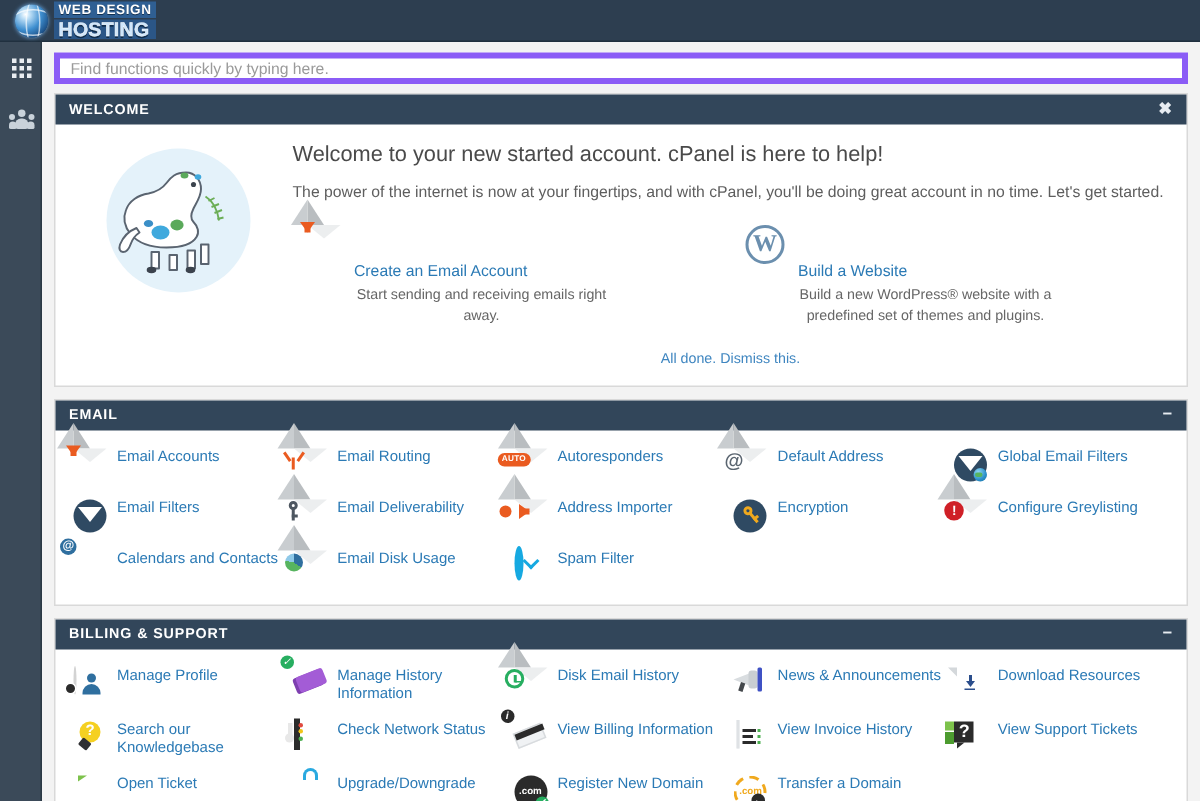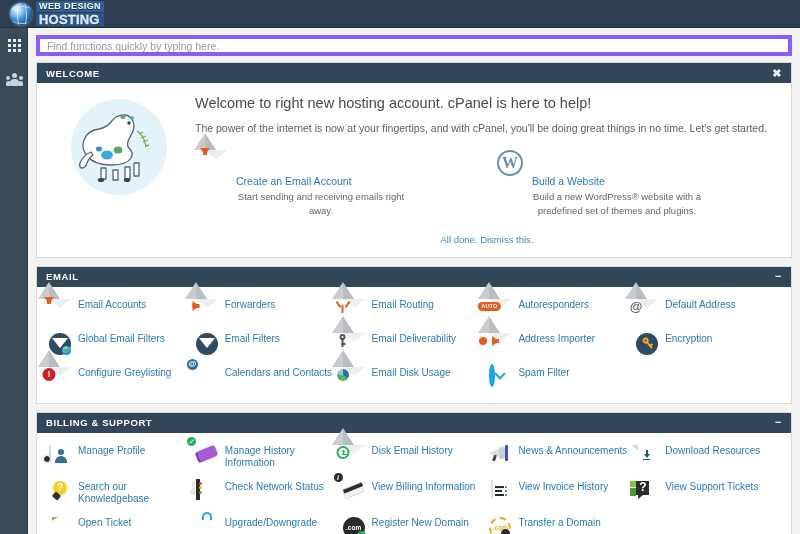--- a/index.html
+++ b/index.html
@@ -316,22 +316,22 @@
                   <ellipse cx="55" cy="15" rx="2.2" ry="1.8" fill="#3fa9dd"></ellipse>
                 </g>
                 <g stroke="#6cae57" stroke-width="1.3" fill="none">
                   <path d="M60 28c5 3 8 9 9 16"></path>
                   <path d="M62 31l4-2M64 35l5-2M66 39l5-2M68 43l4-1"></path>
                 </g>
               </svg>
             </div>
           </div>
           <div class="welcome-main">
-            <div class="welcome-title">Welcome to right new hosting account. cPanel is here to help!</div>
-            <div class="welcome-sub">The power of the internet is now at your fingertips, and with cPanel, you'll be doing great things in no time. Let's get started.</div>
+            <div class="welcome-title">Welcome to your new started account. cPanel is here to help!</div>
+            <div class="welcome-sub">The power of the internet is now at your fingertips, and with cPanel, you'll be doing great account in no time. Let's get started.</div>
             <div class="promos">
 
               <div class="promo">
                 <span class="ico">
                   <span class="env"><span class="env-back"></span><span class="env-flapL"></span><span class="env-flapR"></span><span class="env-top"></span>
                     <span class="env-badge">
                         <span class="arrow-down"></span>
                       </span>
                   </span>
                 </span>
@@ -369,29 +369,20 @@
           <div class="item">
             <span class="ico">
               <span class="env"><span class="env-back"></span><span class="env-flapL"></span><span class="env-flapR"></span><span class="env-top"></span>
                 <span class="env-badge">
                     <span class="arrow-down"></span>
                   </span></span>
             </span>
             <span class="item-label">Email Accounts</span>
           </div>
 
-          <div class="item">
-            <span class="ico">
-              <span class="env"><span class="env-back"></span><span class="env-flapL"></span><span class="env-flapR"></span><span class="env-top"></span>
-                <span class="env-badge" style="top:2px">
-                    <span class="arrow-right"></span>
-                  </span></span>
-            </span>
-            <span class="item-label">Forwarders</span>
-          </div>
 
           <div class="item">
             <span class="ico">
               <span class="env"><span class="env-back"></span><span class="env-flapL"></span><span class="env-flapR"></span><span class="env-top"></span>
                 <span class="env-badge" style="top:1px">
                     <span class="ylogo">
                       <i class="stem"></i>
                       <i class="l"></i>
                       <i class="r"></i>
                     </span>

